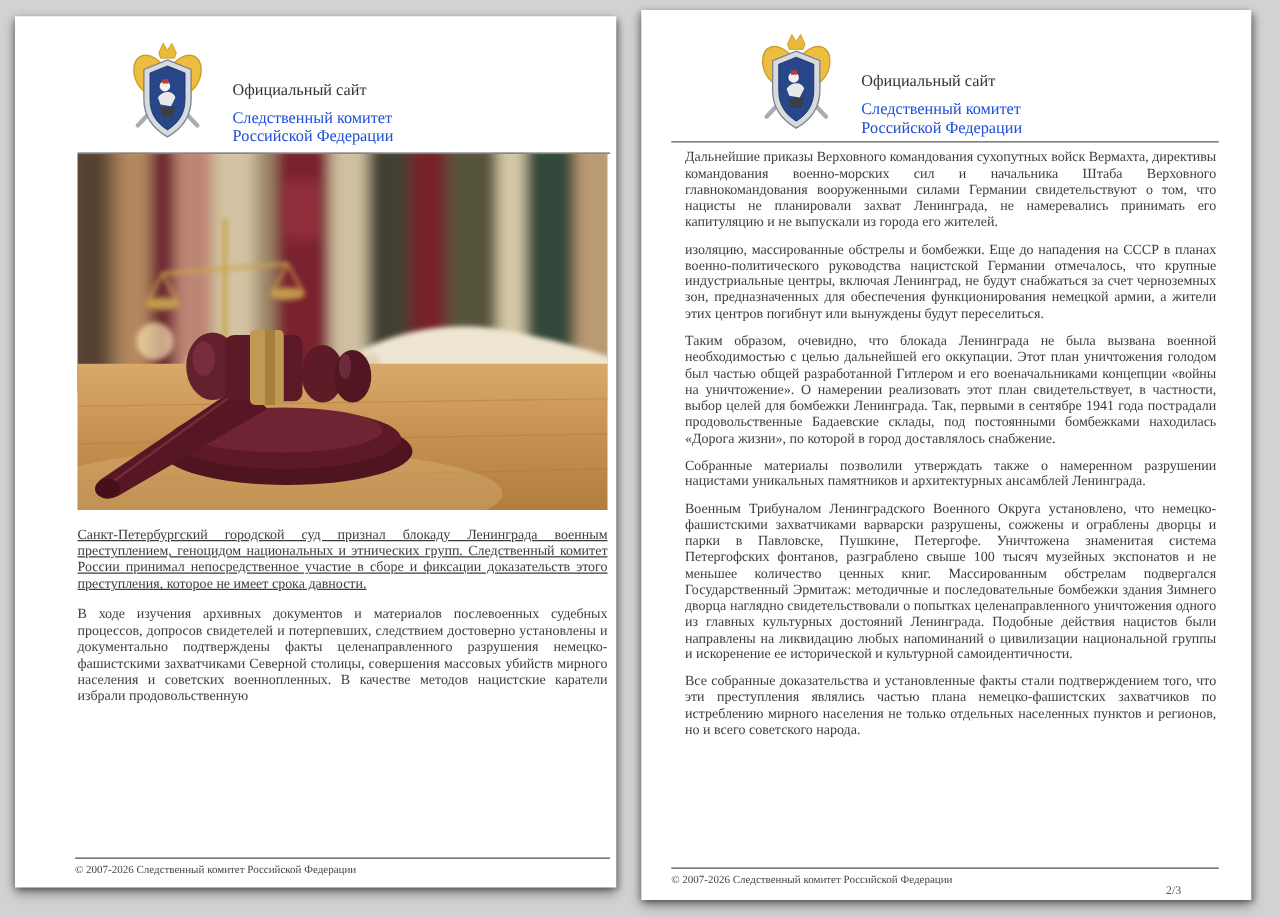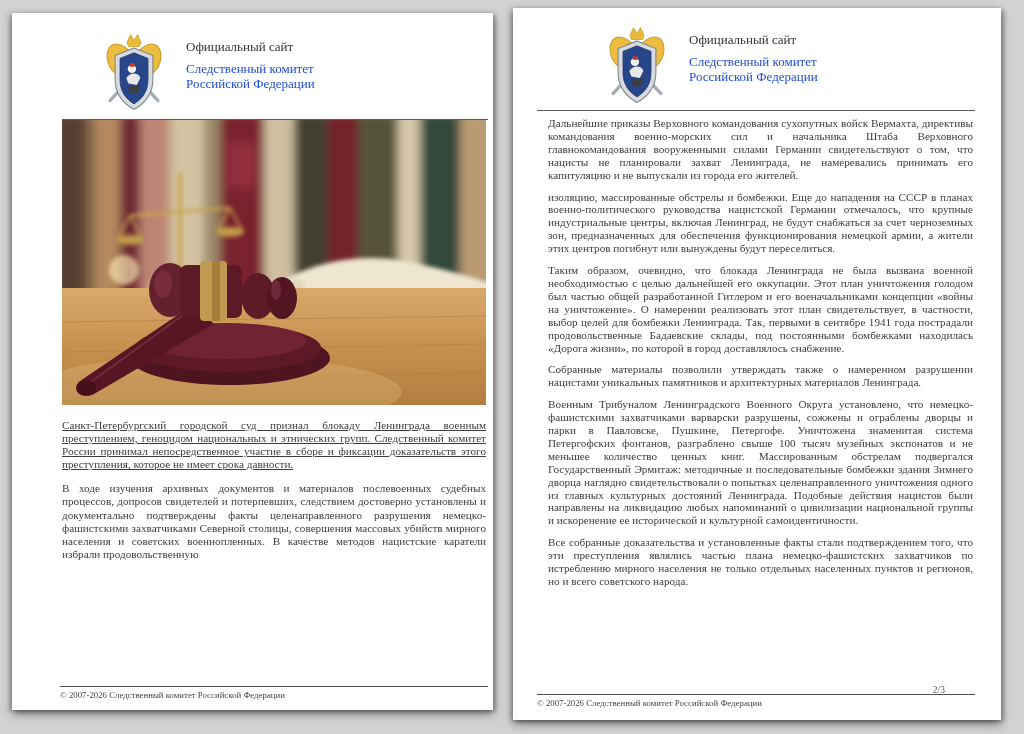--- a/index.html
+++ b/index.html
@@ -12,21 +12,21 @@
     position:absolute;background:#fff;display:flex;flex-direction:column;
     box-shadow:0 4px 9px rgba(0,0,0,.42), -2px 1px 4px rgba(0,0,0,.22), 3px 2px 4px rgba(0,0,0,.22);
   }
   .page-left{left:12px;top:13px;width:481px;height:697px;}
   .page-right{left:513px;top:8px;width:488px;height:712px;}
 
   .hdr{display:flex;align-items:flex-start;}
   .page-left  .hdr{padding:16px 6px 0 85px;}
   .page-right .hdr{padding:14px 26px 0 87px;}
   .logo{width:74px;height:84px;flex:none;}
-  .hdr-text{margin-left:15px;padding-top:10px;color:#333;}
+  .hdr-text{margin-left:15px;padding-top:10px;color:#333;margin-top:25px;}
   .site-label{font-size:13px;margin:0 0 7px;}
   .org-name{font-size:13px;line-height:1.12;font-weight:normal;margin:0;color:#1d4ed8;}
 
   .hrule{height:0;border-top:1.6px solid #5a5a5a;}
   .page-left  .hrule{margin:6px 5px 0 50px;}
   .page-right .hrule{margin:4px 26px 0 24px;}
 
   .content{flex:1 1 auto;overflow:hidden;}
   .page-left  .content{padding:0 7px 0 50px;}
   .page-right .content{padding:6px 28px 0 35px;}
@@ -39,21 +39,21 @@
     color:#3d3d3d;margin:0 0 11px;
   }
   .page-left p.body:first-of-type{margin-top:14px;text-decoration:underline;}
   .page-right p.body{line-height:12.9px;margin-bottom:9px;}
 
   .footer{margin-top:auto;border-radius:12px;}
   .page-left  .footer{padding:0 5px 10px 48px;}
   .page-right .footer{padding:0 26px 12px 24px;}
   .footer-rule{border-top:1.7px solid #4f4f4f;margin-bottom:3px;}
   .copyright{font-size:8.8px;color:#454545;}
-  .page-num{position:absolute;right:56px;bottom:25px;font-size:9.5px;color:#555;}
+  .page-num{position:absolute;right:56px;bottom:2px;font-size:9.5px;color:#555;}
 </style>
 </head>
 <body>
 
 <svg width="0" height="0" style="position:absolute">
   <defs>
     <g id="sk-emblem">
       <g stroke="#a8adb3" stroke-width="5" stroke-linecap="round">
         <line x1="18" y1="32" x2="84" y2="102"></line>
         <line x1="82" y1="32" x2="16" y2="102"></line>
@@ -189,21 +189,21 @@
         <span>Российской Федерации</span>
       </h1>
     </div>
   </header>
   <div class="hrule"></div>
 
   <div class="content">
     <p class="body">Дальнейшие приказы Верховного командования сухопутных войск Вермахта, директивы командования военно-морских сил и начальника Штаба Верховного главнокомандования вооруженными силами Германии свидетельствуют о том, что нацисты не планировали захват Ленинграда, не намеревались принимать его капитуляцию и не выпускали из города его жителей.</p>
     <p class="body">изоляцию, массированные обстрелы и бомбежки. Еще до нападения на СССР в планах военно-политического руководства нацистской Германии отмечалось, что крупные индустриальные центры, включая Ленинград, не будут снабжаться за счет черноземных зон, предназначенных для обеспечения функционирования немецкой армии, а жители этих центров погибнут или вынуждены будут переселиться.</p>
     <p class="body">Таким образом, очевидно, что блокада Ленинграда не была вызвана военной необходимостью с целью дальнейшей его оккупации. Этот план уничтожения голодом был частью общей разработанной Гитлером и его военачальниками концепции «войны на уничтожение». О намерении реализовать этот план свидетельствует, в частности, выбор целей для бомбежки Ленинграда. Так, первыми в сентябре 1941 года пострадали продовольственные Бадаевские склады, под постоянными бомбежками находилась «Дорога жизни», по которой в город доставлялось снабжение.</p>
-    <p class="body">Собранные материалы позволили утверждать также о намеренном разрушении нацистами уникальных памятников и архитектурных материалов Ленинграда.</p>
+    <p class="body">Собранные материалы позволили утверждать также о намеренном разрушении нацистами уникальных памятников и архитектурных ансамблей Ленинграда.</p>
     <p class="body">Военным Трибуналом Ленинградского Военного Округа установлено, что немецко-фашистскими захватчиками варварски разрушены, сожжены и ограблены дворцы и парки в Павловске, Пушкине, Петергофе. Уничтожена знаменитая система Петергофских фонтанов, разграблено свыше 100 тысяч музейных экспонатов и не меньшее количество ценных книг. Массированным обстрелам подвергался Государственный Эрмитаж: методичные и последовательные бомбежки здания Зимнего дворца наглядно свидетельствовали о попытках целенаправленного уничтожения одного из главных культурных достояний Ленинграда. Подобные действия нацистов были направлены на ликвидацию любых напоминаний о цивилизации национальной группы и искоренение ее исторической и культурной самоидентичности.</p>
     <p class="body">Все собранные доказательства и установленные факты стали подтверждением того, что эти преступления являлись частью плана немецко-фашистских захватчиков по истреблению мирного населения не только отдельных населенных пунктов и регионов, но и всего советского народа.</p>
   </div>
 
   <footer class="footer">
     <div class="footer-rule"></div>
     <div class="copyright">© 2007-2026 Следственный комитет Российской Федерации</div>
   </footer>
   <div class="page-num">2/3</div>
 </article>

